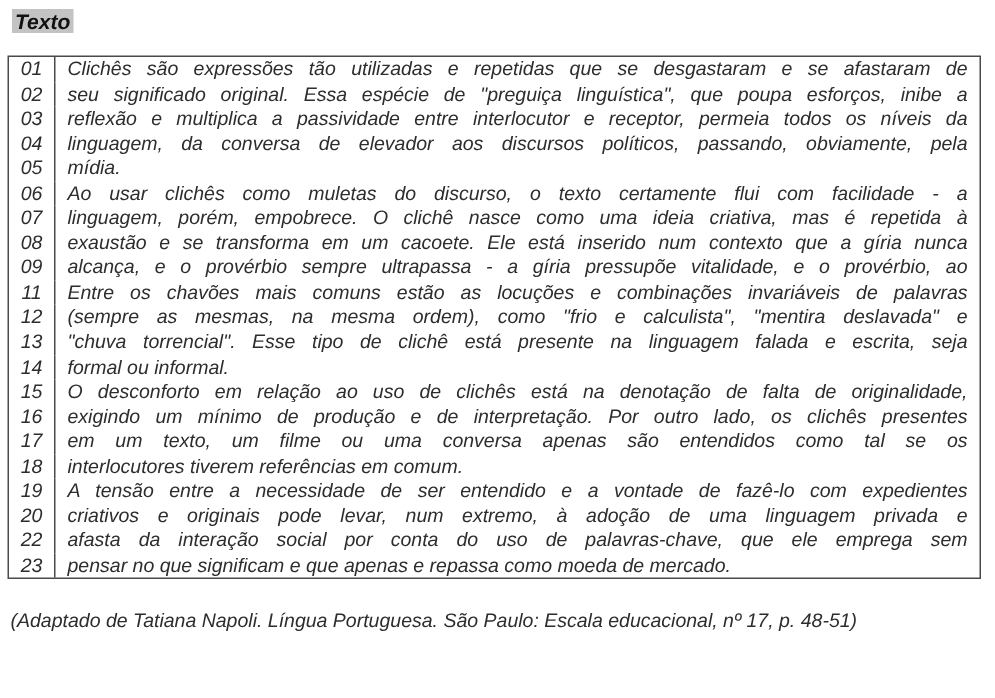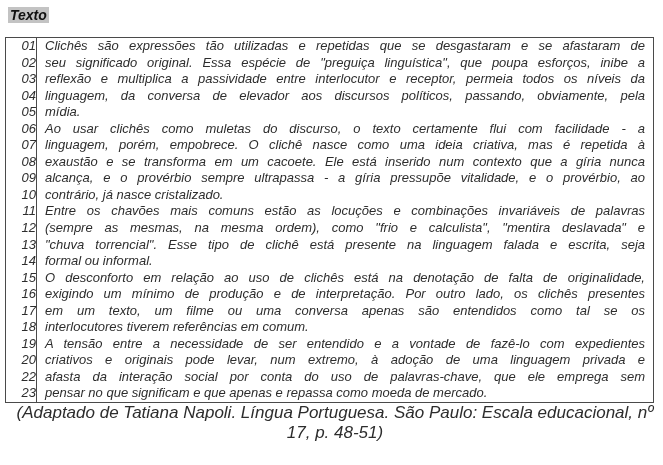--- a/index.html
+++ b/index.html
@@ -39,40 +39,39 @@
     background: #ffffff;
   }
   .row {
     display: flex;
     font-size: 13px;
     line-height: 16.55px;
   }
   .num {
     flex: 0 0 30px;
     width: 30px;
-    text-align: right;
+    text-align: center;
     border-right: 1px solid #4a4a4a;
     color: #2d2d2d;
   }
   .txt {
     flex: 1;
     padding: 0 8px;
     color: #2d2d2d;
     overflow: hidden;
     white-space: normal;
   }
   .txt.just {
     text-align: justify;
     text-align-last: justify;
   }
   .citation {
-    margin: 0 0 0 7px;
-    font-size: 17px;
+    margin: 20px 0 0 7px;
+    font-size: 13px;
     color: #2d2d2d;
-    text-align: center;
   }
 </style>
 </head>
 <body>
 
 <div class="page">
   <div class="title-wrap">
     <span class="title">Texto</span>
   </div>
 
@@ -105,24 +104,20 @@
         <div class="num">07</div>
         <div class="txt just">linguagem, porém, empobrece. O clichê nasce como uma ideia criativa, mas é repetida à</div>
       </div>
       <div class="row">
         <div class="num">08</div>
         <div class="txt just">exaustão e se transforma em um cacoete. Ele está inserido num contexto que a gíria nunca</div>
       </div>
       <div class="row">
         <div class="num">09</div>
         <div class="txt just">alcança, e o provérbio sempre ultrapassa - a gíria pressupõe vitalidade, e o provérbio, ao</div>
-      </div>
-      <div class="row">
-        <div class="num">10</div>
-        <div class="txt">contrário, já nasce cristalizado.</div>
       </div>
       <div class="row">
         <div class="num">11</div>
         <div class="txt just">Entre os chavões mais comuns estão as locuções e combinações invariáveis de palavras</div>
       </div>
       <div class="row">
         <div class="num">12</div>
         <div class="txt just">(sempre as mesmas, na mesma ordem), como "frio e calculista", "mentira deslavada" e</div>
       </div>
       <div class="row">

